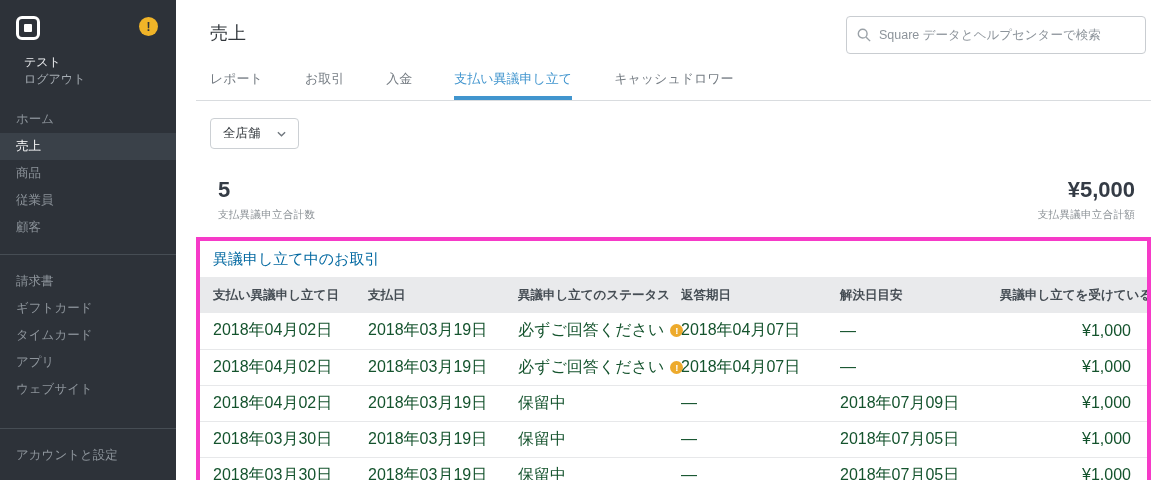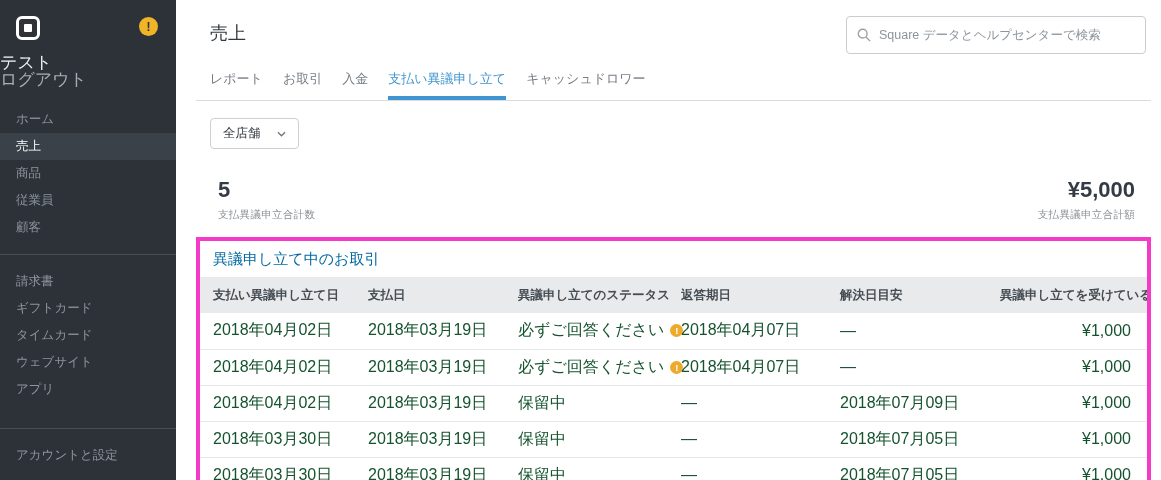--- a/index.html
+++ b/index.html
@@ -8,21 +8,21 @@
 
   
   .sidebar { position:fixed; left:0; top:0; width:176px; height:480px; background:#2d3239; z-index:5; }
   .sidebar-header { position:relative; padding:16px 16px 0 16px; height:44px; }
   .logo { width:24px; height:24px; border:3px solid #fff; border-radius:6px;
     display:flex; align-items:center; justify-content:center; cursor:pointer; }
   .logo-inner { width:8px; height:8px; background:#fff; border-radius:1px; }
   .alert-badge { position:absolute; right:18px; top:17px; width:19px; height:19px; border-radius:50%;
     background:#f0b428; color:#2d3239; font-weight:bold; font-size:12px;
     display:flex; align-items:center; justify-content:center; cursor:pointer; }
-  .user-block { padding:10px 0 0; font-size:17px; line-height:17px; }
+  .user-block { padding:10px 24px 0; font-size:12px; line-height:17px; }
   .user-name { color:#edeff1; }
   .logout { color:#a6adb4; cursor:pointer; }
   .nav { margin-top:18px; }
   .nav-item { height:27px; display:flex; align-items:center; padding:0 16px;
     font-size:12.5px; color:#8d949b; cursor:pointer; white-space:nowrap; }
   .nav-item.active { background:#3a4149; color:#ffffff; }
   .nav-divider { border-top:1px solid #464d54; margin:13px 0; }
   .nav-divider.low { margin-top:25px; }
 
   
@@ -30,21 +30,21 @@
   .main-header { display:flex; justify-content:space-between; align-items:flex-start;
     padding:16px 5px 0 14px; }
   .page-title { font-size:18px; font-weight:500; color:#33383d; padding-top:5px; }
   .search-box { width:300px; height:31px; border:1px solid #c9cdd1; border-radius:4px;
     display:flex; align-items:center; padding:18px 10px; background:#fff; }
   .search-box svg { flex:0 0 auto; margin-right:8px; }
   .search-input { border:none; outline:none; flex:1; font-size:12.5px; color:#33383d;
     font-family:"Liberation Sans","DejaVu Sans",sans-serif; background:transparent; }
   .search-input::placeholder { color:#8d949b; }
 
-  .tabs { display:flex; gap:20px; margin-top:16px; padding-left:14px;
+  .tabs { display:flex; gap:42px; margin-top:16px; padding-left:14px;
     border-bottom:1px solid #d9dcdf; }
   .tab { font-size:13px; color:#767d84; padding-bottom:12px; cursor:pointer; white-space:nowrap; }
   .tab.active { color:#4195ce; padding-bottom:8px; border-bottom:4px solid #4195ce; }
 
   .store-btn { display:inline-flex; align-items:center; gap:16px; margin:17px 0 0 14px;
     padding:0 12px; height:31px; border:1px solid #ccd0d4; border-radius:4px;
     background:#fff; font-size:12.5px; color:#33383d; cursor:pointer; }
 
   .stats { display:flex; justify-content:space-between; margin-top:29px; padding:0 16px 0 22px; }
   .stat-value { font-size:22px; font-weight:bold; color:#343b45; line-height:24px; }
@@ -118,25 +118,25 @@
 
         <div class="nav-item">
           <span>ギフトカード</span>
         </div>
 
         <div class="nav-item">
           <span>タイムカード</span>
         </div>
 
         <div class="nav-item">
+          <span>アプリ</span>
+        </div>
+
+        <div class="nav-item">
           <span>ウェブサイト</span>
-        </div>
-
-        <div class="nav-item">
-          <span>アプリ</span>
         </div>
 
     </div>
   </nav>
   <div class="nav-divider low"></div>
   <nav class="nav" style="margin-top:0">
     <div>
 
         <div class="nav-item">
           <span>アカウントと設定</span>

